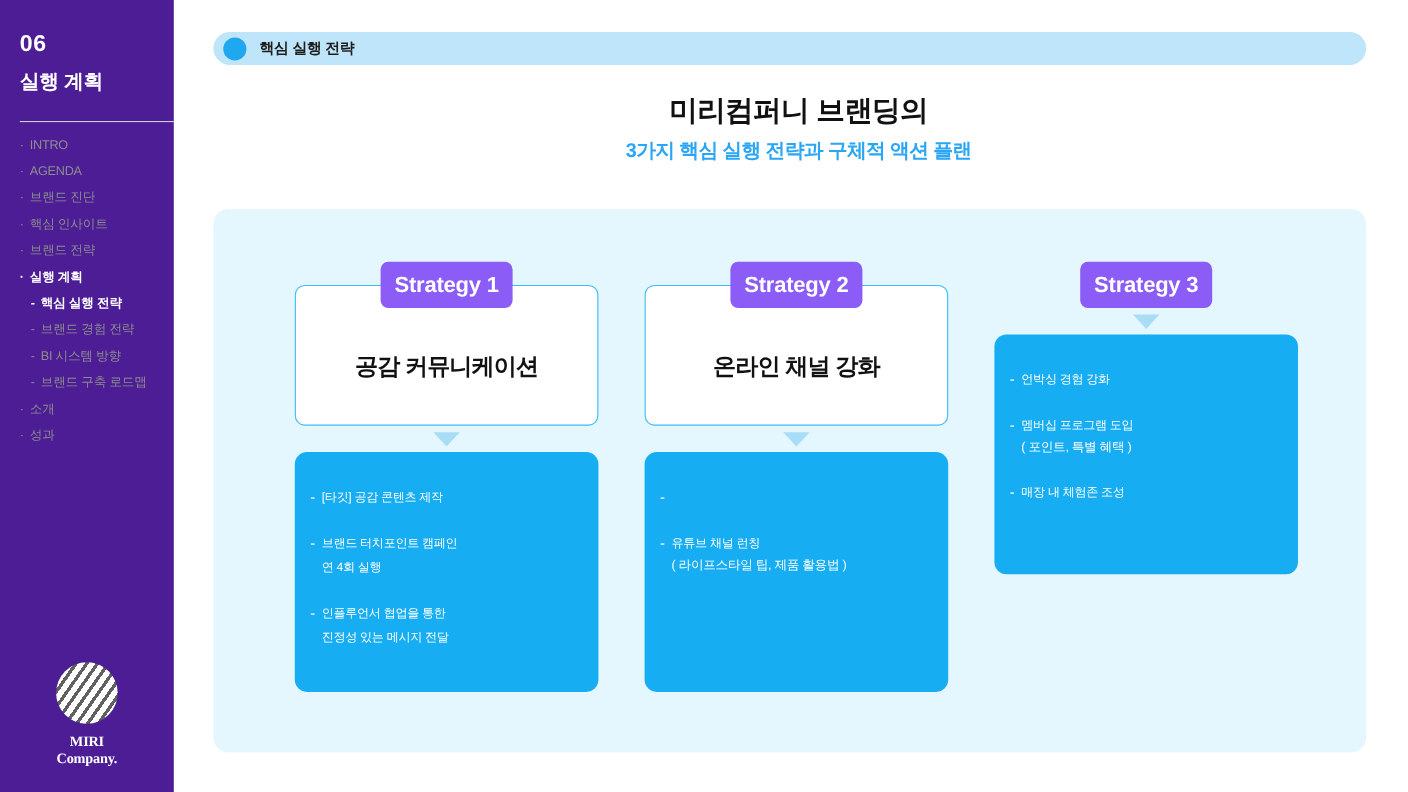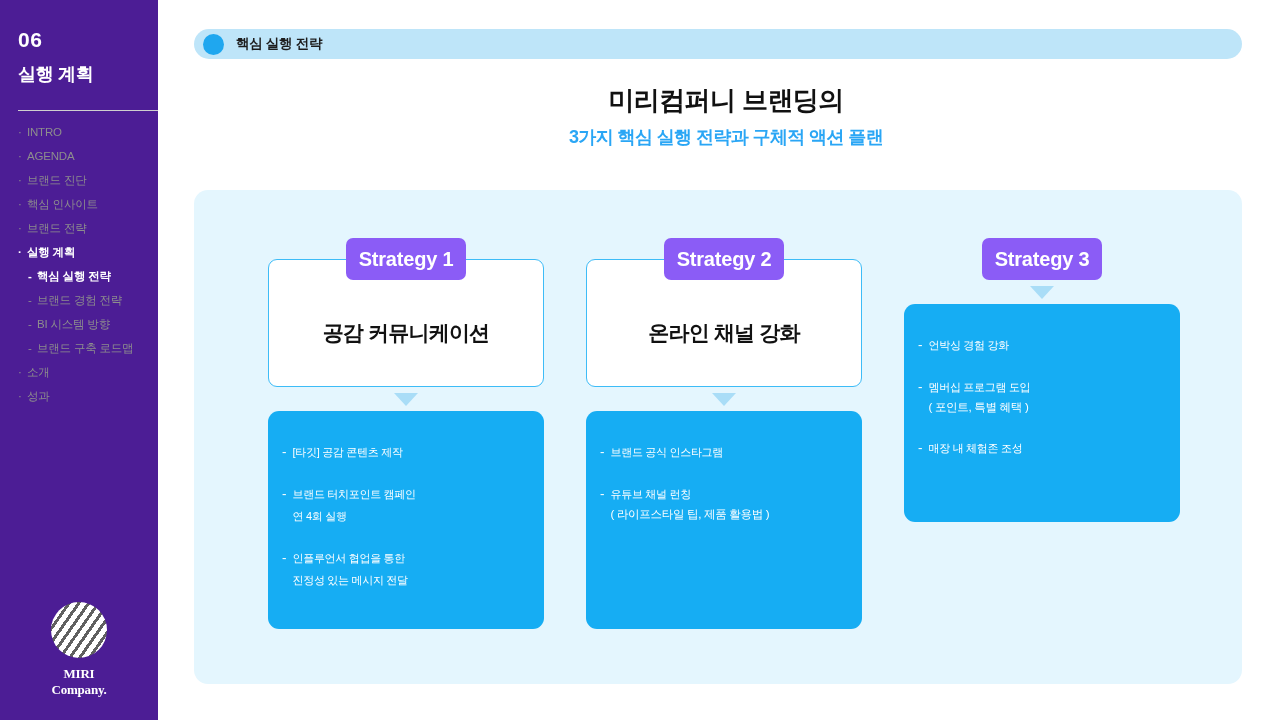--- a/index.html
+++ b/index.html
@@ -320,21 +320,20 @@
         <div class="col">
           <div class="badge">Strategy 2</div>
           <div class="card">
             <div class="card-title">온라인 채널 강화</div>
           </div>
           <div class="arrow"></div>
           <div class="bullets">
             <div class="bullet">
               <div class="bullet-dash">-</div>
               <div class="bullet-body">
-                <div class="bullet-line">브랜드 공식 인스타그램</div>
               </div>
             </div>
             <div class="bullet">
               <div class="bullet-dash">-</div>
               <div class="bullet-body">
                 <div class="bullet-line">유튜브 채널 런칭</div>
                 <div class="bullet-sub">( 라이프스타일 팁, 제품 활용법 )</div>
               </div>
             </div>
           </div>

